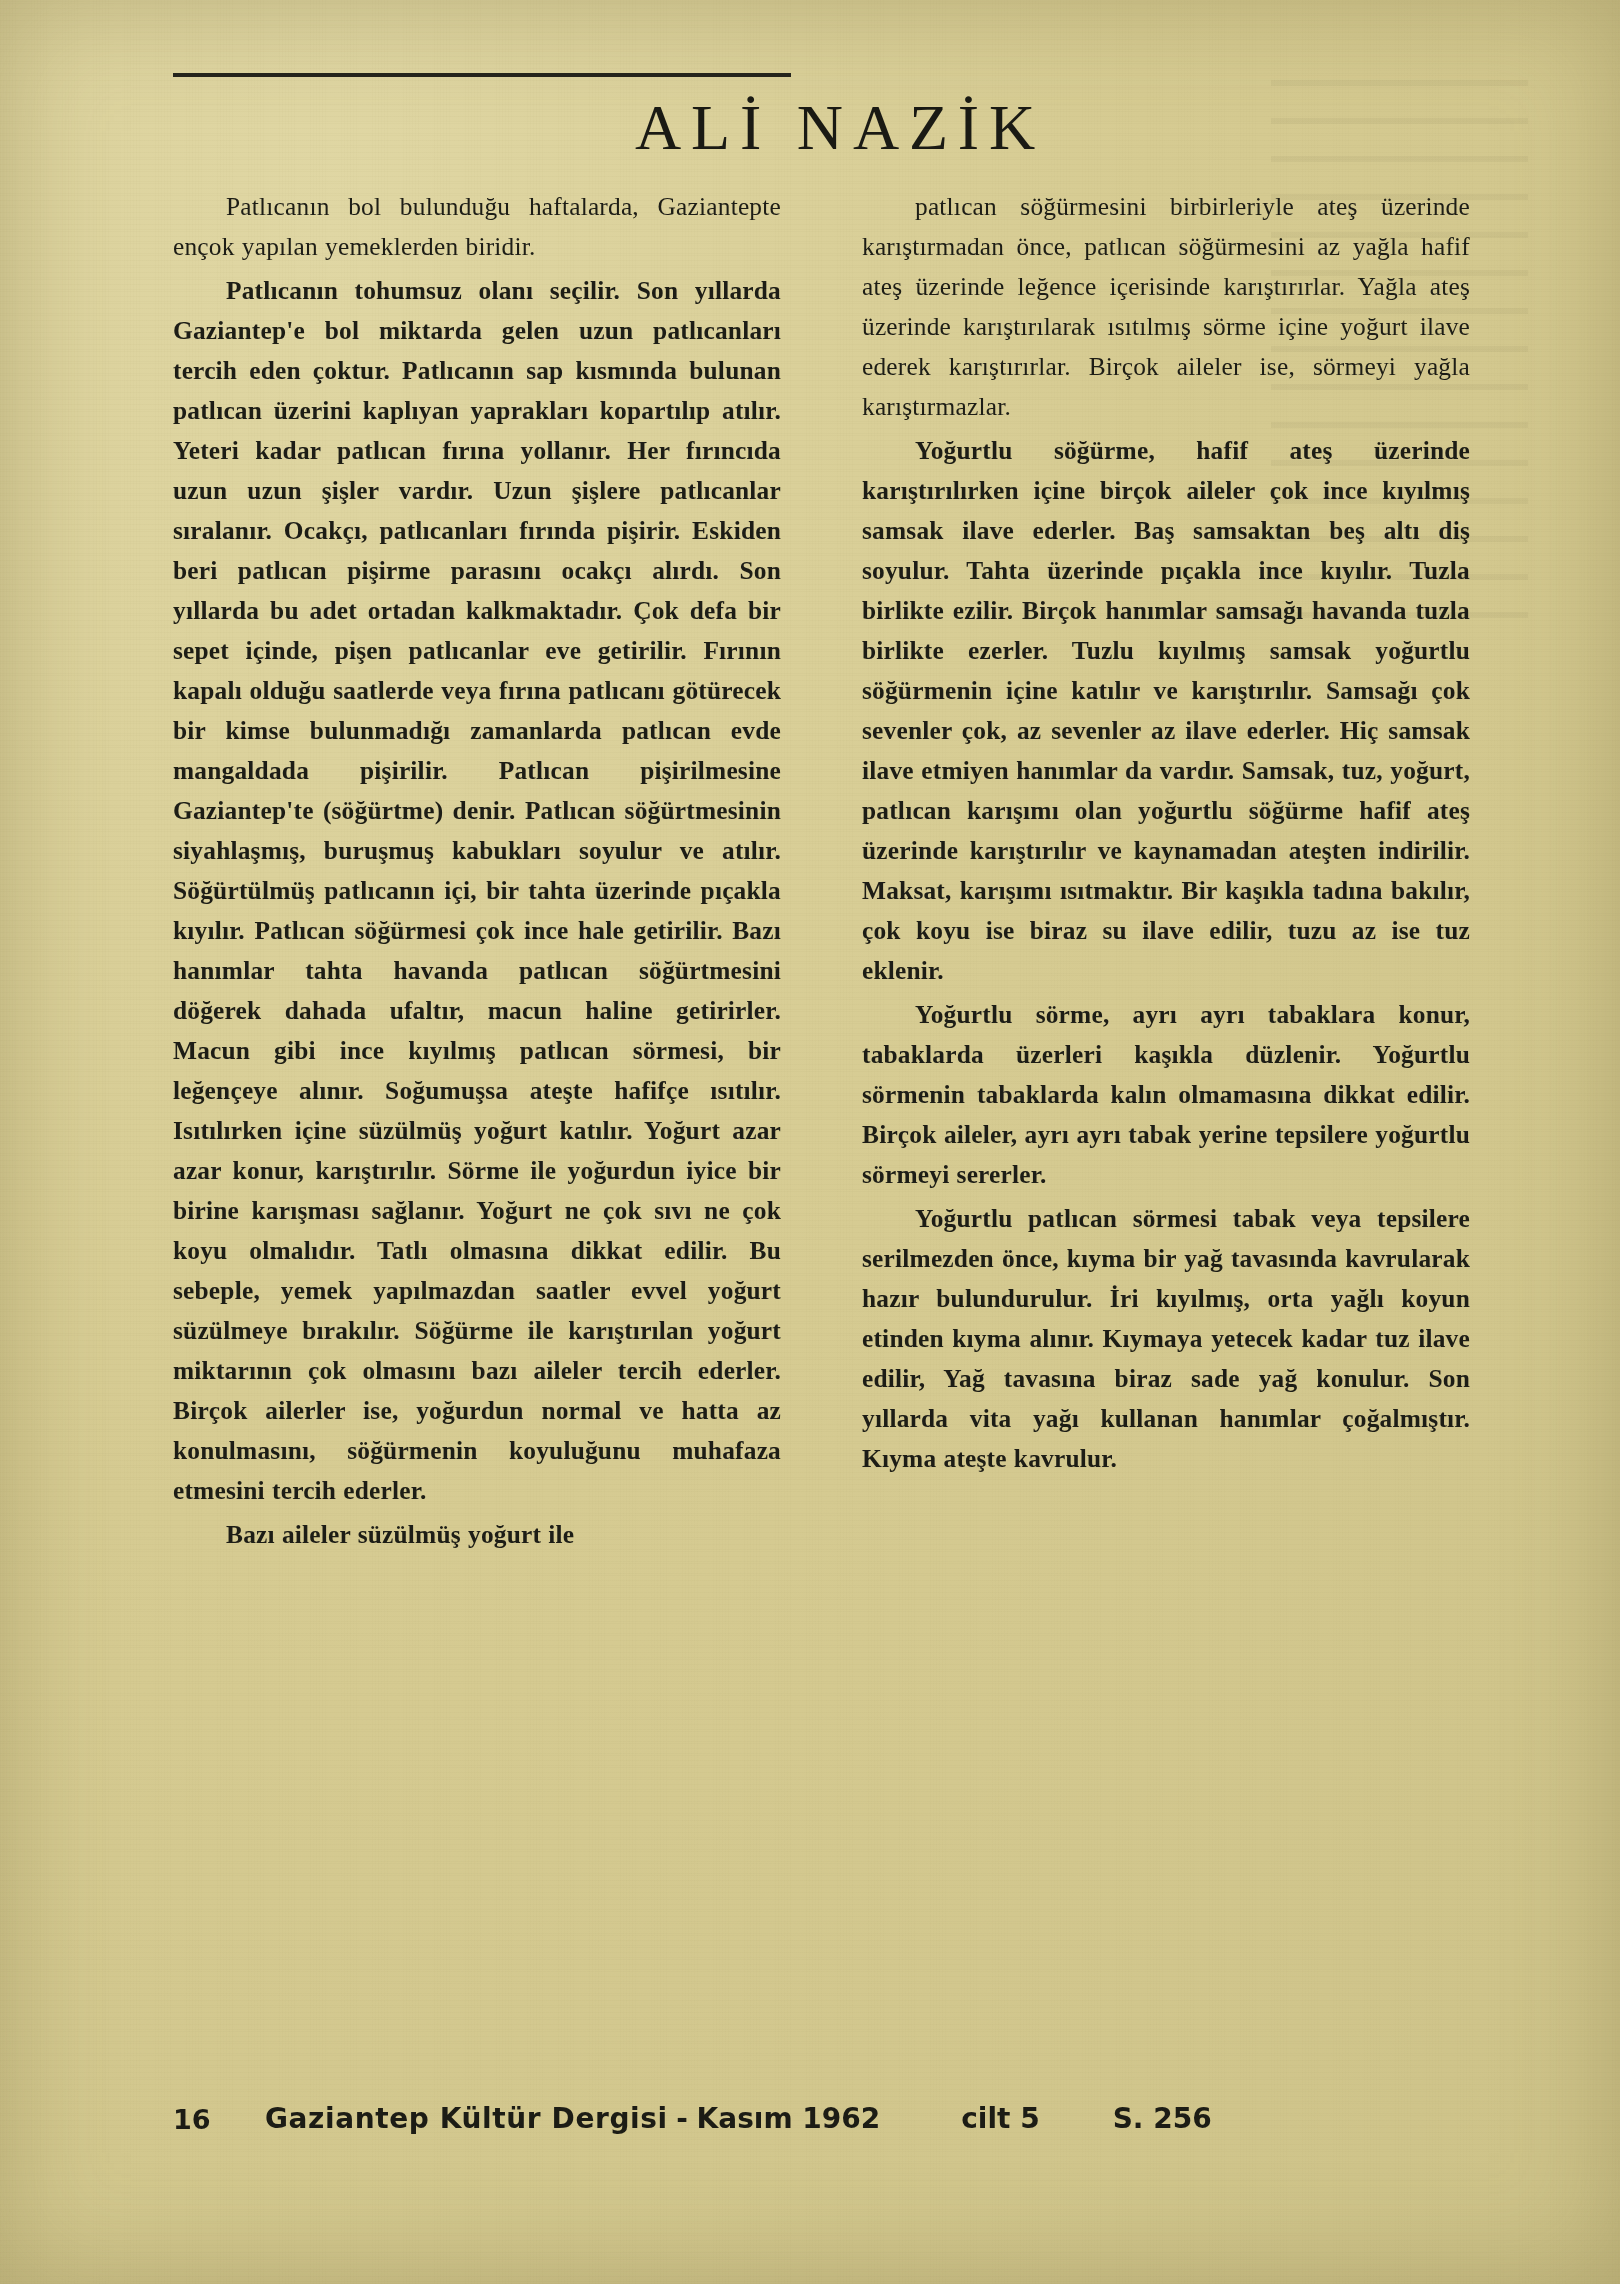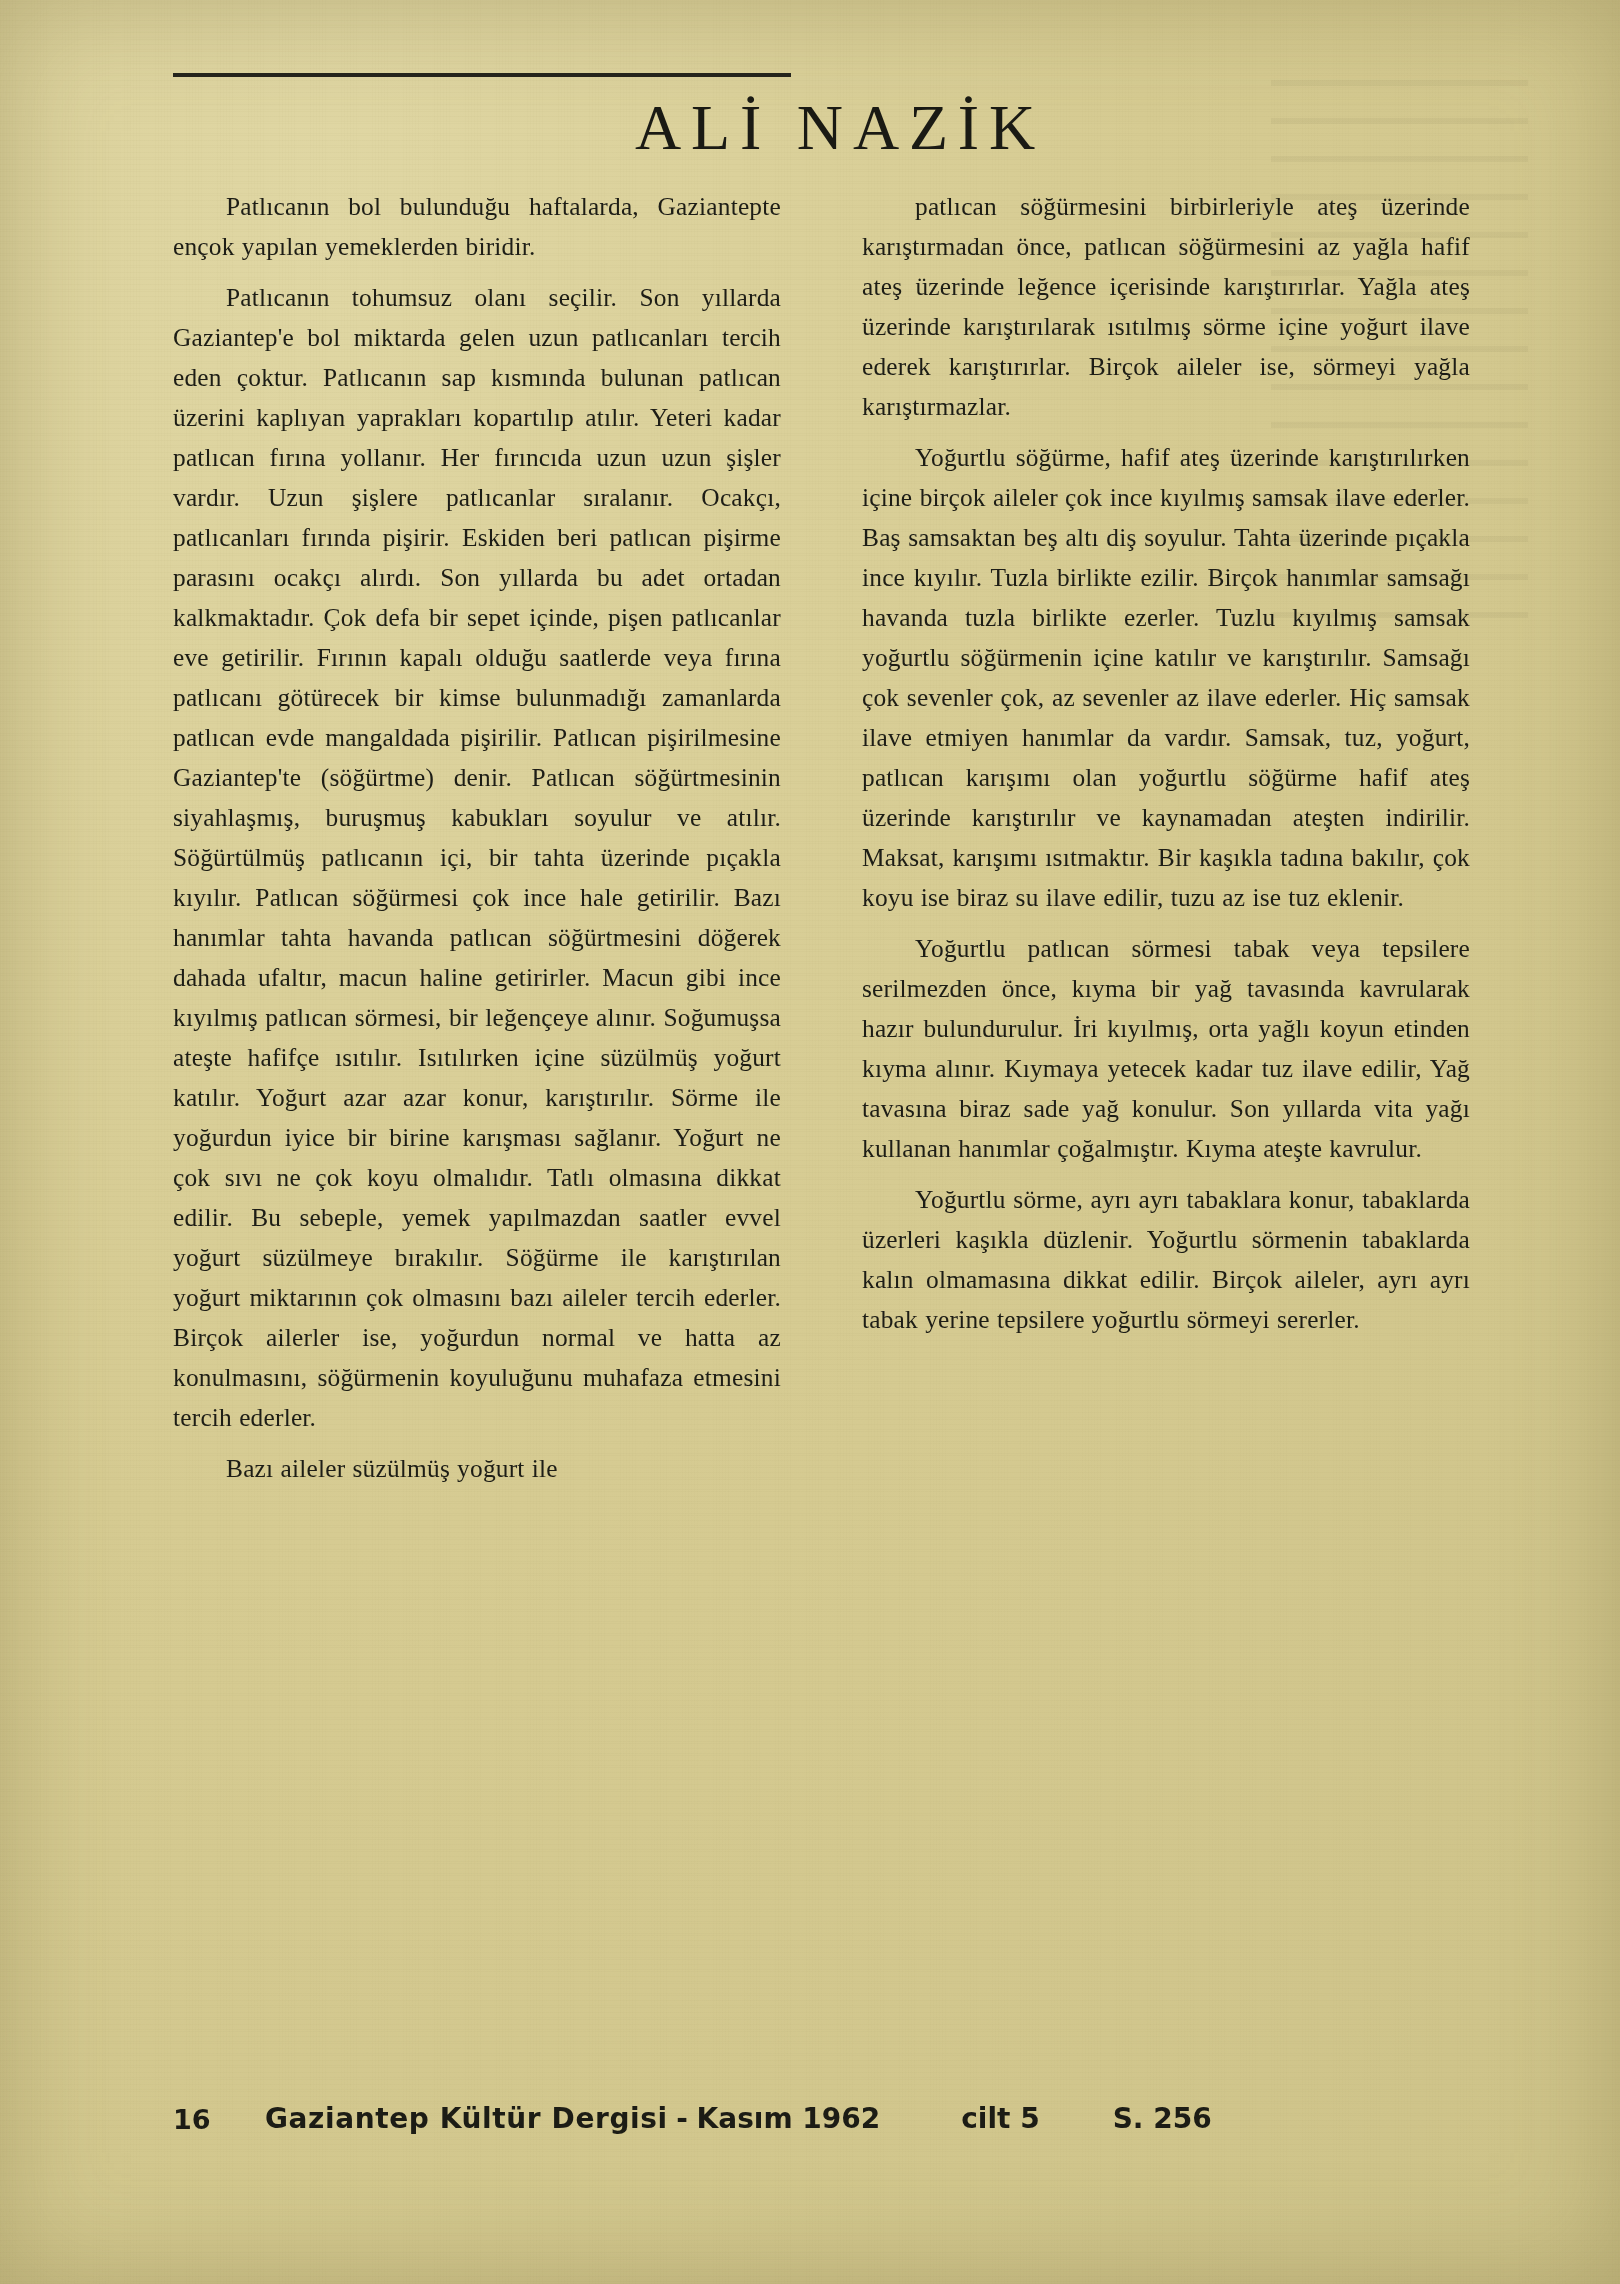--- a/index.html
+++ b/index.html
@@ -71,21 +71,21 @@
     margin: 0 0 0 0;
     text-align: justify;
     text-justify: inter-word;
     font-size: 25.4px;
     line-height: 40px;
     color: #1d1d16;
     text-indent: 53px;
     letter-spacing: 0.2px;
     word-spacing: 0.6px;
   }
-  p + p { margin-top: 11px; }
+  p + p { margin-top: 4px; font-weight: bold; }
 
   .footer {
     position: absolute;
     left: 173px;
     top: 2102px;
     width: 1297px;
     display: flex;
     align-items: flex-end;
     font-family: "DejaVu Sans", sans-serif;
     font-weight: 700;
@@ -148,22 +148,22 @@
 
       <div class="col">
         <p>Patlıcanın bol bulunduğu haftalarda, Gaziantepte ençok yapılan yemeklerden biridir.</p>
         <p>Patlıcanın tohumsuz olanı seçilir. Son yıllarda Gaziantep'e bol miktarda gelen uzun patlıcanları tercih eden çoktur. Patlıcanın sap kısmında bulunan patlıcan üzerini kaplıyan yaprakları kopartılıp atılır. Yeteri kadar patlıcan fırına yollanır. Her fırıncıda uzun uzun şişler vardır. Uzun şişlere patlıcanlar sıralanır. Ocakçı, patlıcanları fırında pişirir. Eskiden beri patlıcan pişirme parasını ocakçı alırdı. Son yıllarda bu adet ortadan kalkmaktadır. Çok defa bir sepet içinde, pişen patlıcanlar eve getirilir. Fırının kapalı olduğu saatlerde veya fırına patlıcanı götürecek bir kimse bulunmadığı zamanlarda patlıcan evde mangaldada pişirilir. Patlıcan pişirilmesine Gaziantep'te (söğürtme) denir. Patlıcan söğürtmesinin siyahlaşmış, buruşmuş kabukları soyulur ve atılır. Söğürtülmüş patlıcanın içi, bir tahta üzerinde pıçakla kıyılır. Patlıcan söğürmesi çok ince hale getirilir. Bazı hanımlar tahta havanda patlıcan söğürtmesini döğerek dahada ufaltır, macun haline getirirler. Macun gibi ince kıyılmış patlıcan sörmesi, bir leğençeye alınır. Soğumuşsa ateşte hafifçe ısıtılır. Isıtılırken içine süzülmüş yoğurt katılır. Yoğurt azar azar konur, karıştırılır. Sörme ile yoğurdun iyice bir birine karışması sağlanır. Yoğurt ne çok sıvı ne çok koyu olmalıdır. Tatlı olmasına dikkat edilir. Bu sebeple, yemek yapılmazdan saatler evvel yoğurt süzülmeye bırakılır. Söğürme ile karıştırılan yoğurt miktarının çok olmasını bazı aileler tercih ederler. Birçok ailerler ise, yoğurdun normal ve hatta az konulmasını, söğürmenin koyuluğunu muhafaza etmesini tercih ederler.</p>
         <p>Bazı aileler süzülmüş yoğurt ile</p>
       </div>
 
       <div class="col">
         <p>patlıcan söğürmesini birbirleriyle ateş üzerinde karıştırmadan önce, patlıcan söğürmesini az yağla hafif ateş üzerinde leğence içerisinde karıştırırlar. Yağla ateş üzerinde karıştırılarak ısıtılmış sörme içine yoğurt ilave ederek karıştırırlar. Birçok aileler ise, sörmeyi yağla karıştırmazlar.</p>
         <p>Yoğurtlu söğürme, hafif ateş üzerinde karıştırılırken içine birçok aileler çok ince kıyılmış samsak ilave ederler. Baş samsaktan beş altı diş soyulur. Tahta üzerinde pıçakla ince kıyılır. Tuzla birlikte ezilir. Birçok hanımlar samsağı havanda tuzla birlikte ezerler. Tuzlu kıyılmış samsak yoğurtlu söğürmenin içine katılır ve karıştırılır. Samsağı çok sevenler çok, az sevenler az ilave ederler. Hiç samsak ilave etmiyen hanımlar da vardır. Samsak, tuz, yoğurt, patlıcan karışımı olan yoğurtlu söğürme hafif ateş üzerinde karıştırılır ve kaynamadan ateşten indirilir. Maksat, karışımı ısıtmaktır. Bir kaşıkla tadına bakılır, çok koyu ise biraz su ilave edilir, tuzu az ise tuz eklenir.</p>
+        <p>Yoğurtlu sörme, ayrı ayrı tabaklara konur, tabaklarda üzerleri kaşıkla düzlenir. Yoğurtlu sörmenin tabaklarda kalın olmamasına dikkat edilir. Birçok aileler, ayrı ayrı tabak yerine tepsilere yoğurtlu sörmeyi sererler.</p>
         <p>Yoğurtlu patlıcan sörmesi tabak veya tepsilere serilmezden önce, kıyma bir yağ tavasında kavrularak hazır bulundurulur. İri kıyılmış, orta yağlı koyun etinden kıyma alınır. Kıymaya yetecek kadar tuz ilave edilir, Yağ tavasına biraz sade yağ konulur. Son yıllarda vita yağı kullanan hanımlar çoğalmıştır. Kıyma ateşte kavrulur.</p>
-        <p>Yoğurtlu sörme, ayrı ayrı tabaklara konur, tabaklarda üzerleri kaşıkla düzlenir. Yoğurtlu sörmenin tabaklarda kalın olmamasına dikkat edilir. Birçok aileler, ayrı ayrı tabak yerine tepsilere yoğurtlu sörmeyi sererler.</p>
       </div>
 
     </div>
   </div>
 
   <div class="footer">
     <div class="pageno">16</div>
     <div class="journal">Gaziantep Kültür Dergisi</div>
     <div class="dot">-</div>
     <div class="date">Kasım 1962</div>

